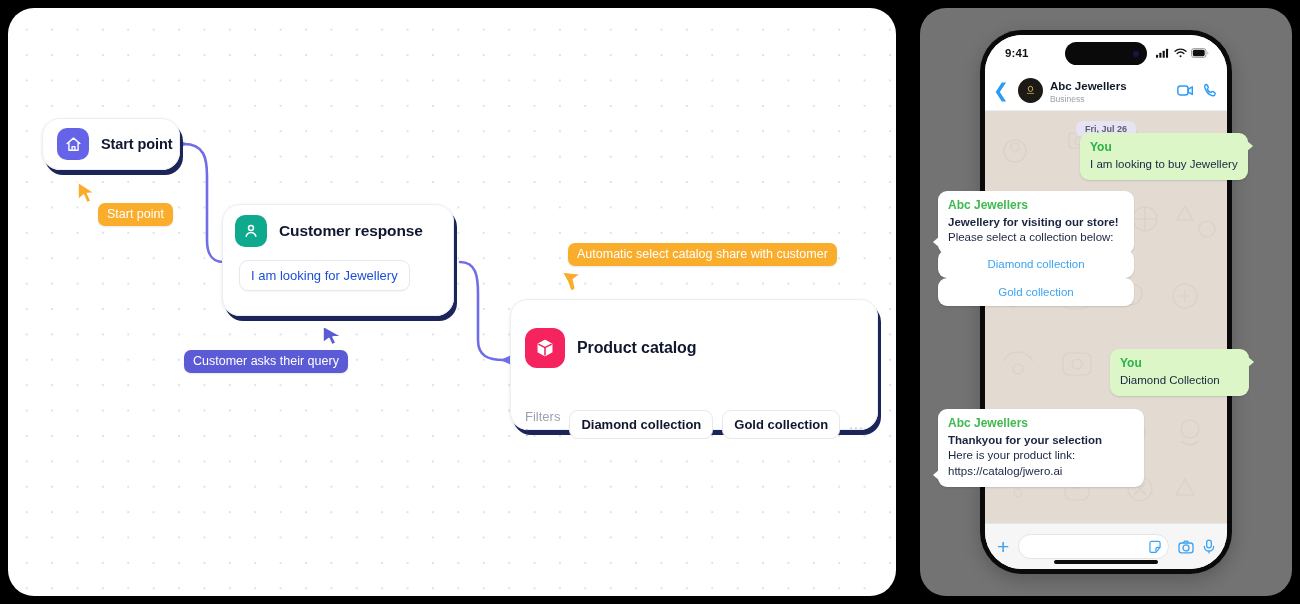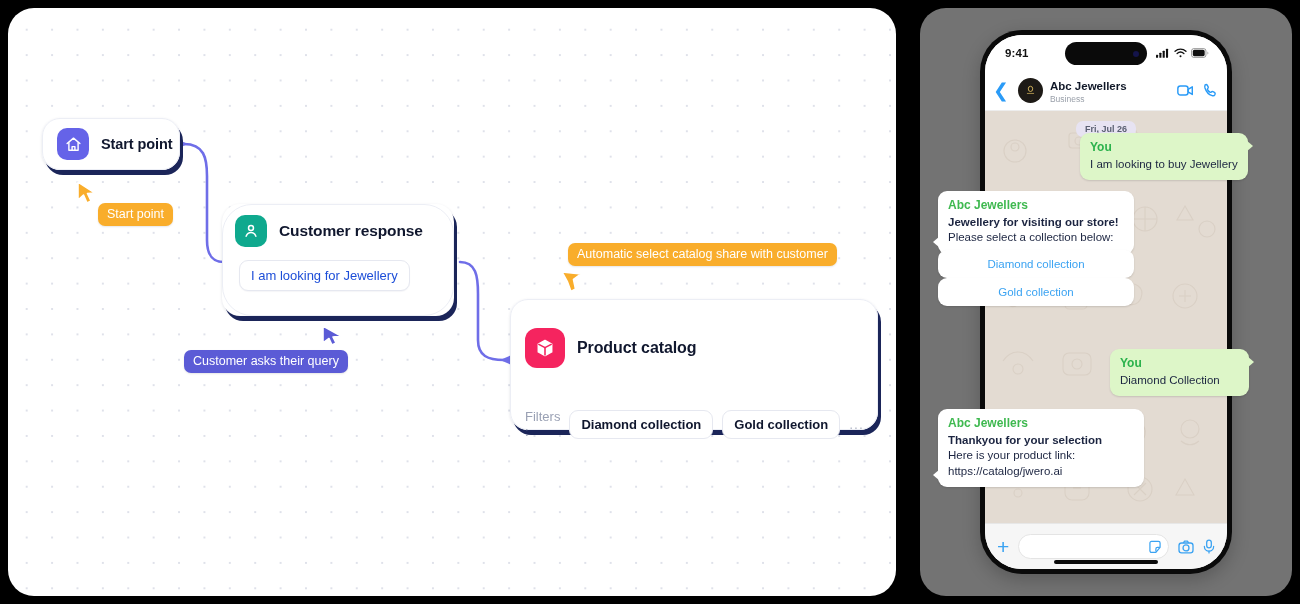--- a/index.html
+++ b/index.html
@@ -44,21 +44,21 @@
   #node-start { left: 34px; top: 110px; width: 138px; height: 52px; }
   #node-start .body { display:flex; align-items:center; padding: 0 14px; gap: 12px; }
   .icon-sq { width: 32px; height: 32px; border-radius: 10px; display:flex; align-items:center; justify-content:center; flex:none; }
   .ic-start { background:#6563e8; }
   .ic-cust  { background:#0fa98e; }
   .ic-cat   { background:#f5245f; }
   .node-title { font-size: 14.5px; font-weight: 700; color:#10172e; letter-spacing:-.1px; white-space:nowrap; }
 
   
   #node-customer { left: 214px; top: 196px; width: 232px; height: 112px; }
-  #node-customer .body { padding: 10px 12px 12px 12px; border-radius: 30px; }
+  #node-customer .body { padding: 10px 12px 12px 12px; }
   .node-head { display:flex; align-items:center; gap: 12px; }
   #node-customer .node-title { font-size: 15.5px; }
   .chip-input {
     margin-top: 13px; margin-left:4px; display:inline-block;
     border:1px solid #e6e8f0; border-radius: 9px;
     padding: 7px 11px; font-size: 13px; color:#1d4ed8; background:#fff;
     box-shadow: 0 1px 1px rgba(20,30,70,.04);
   }
 
   

